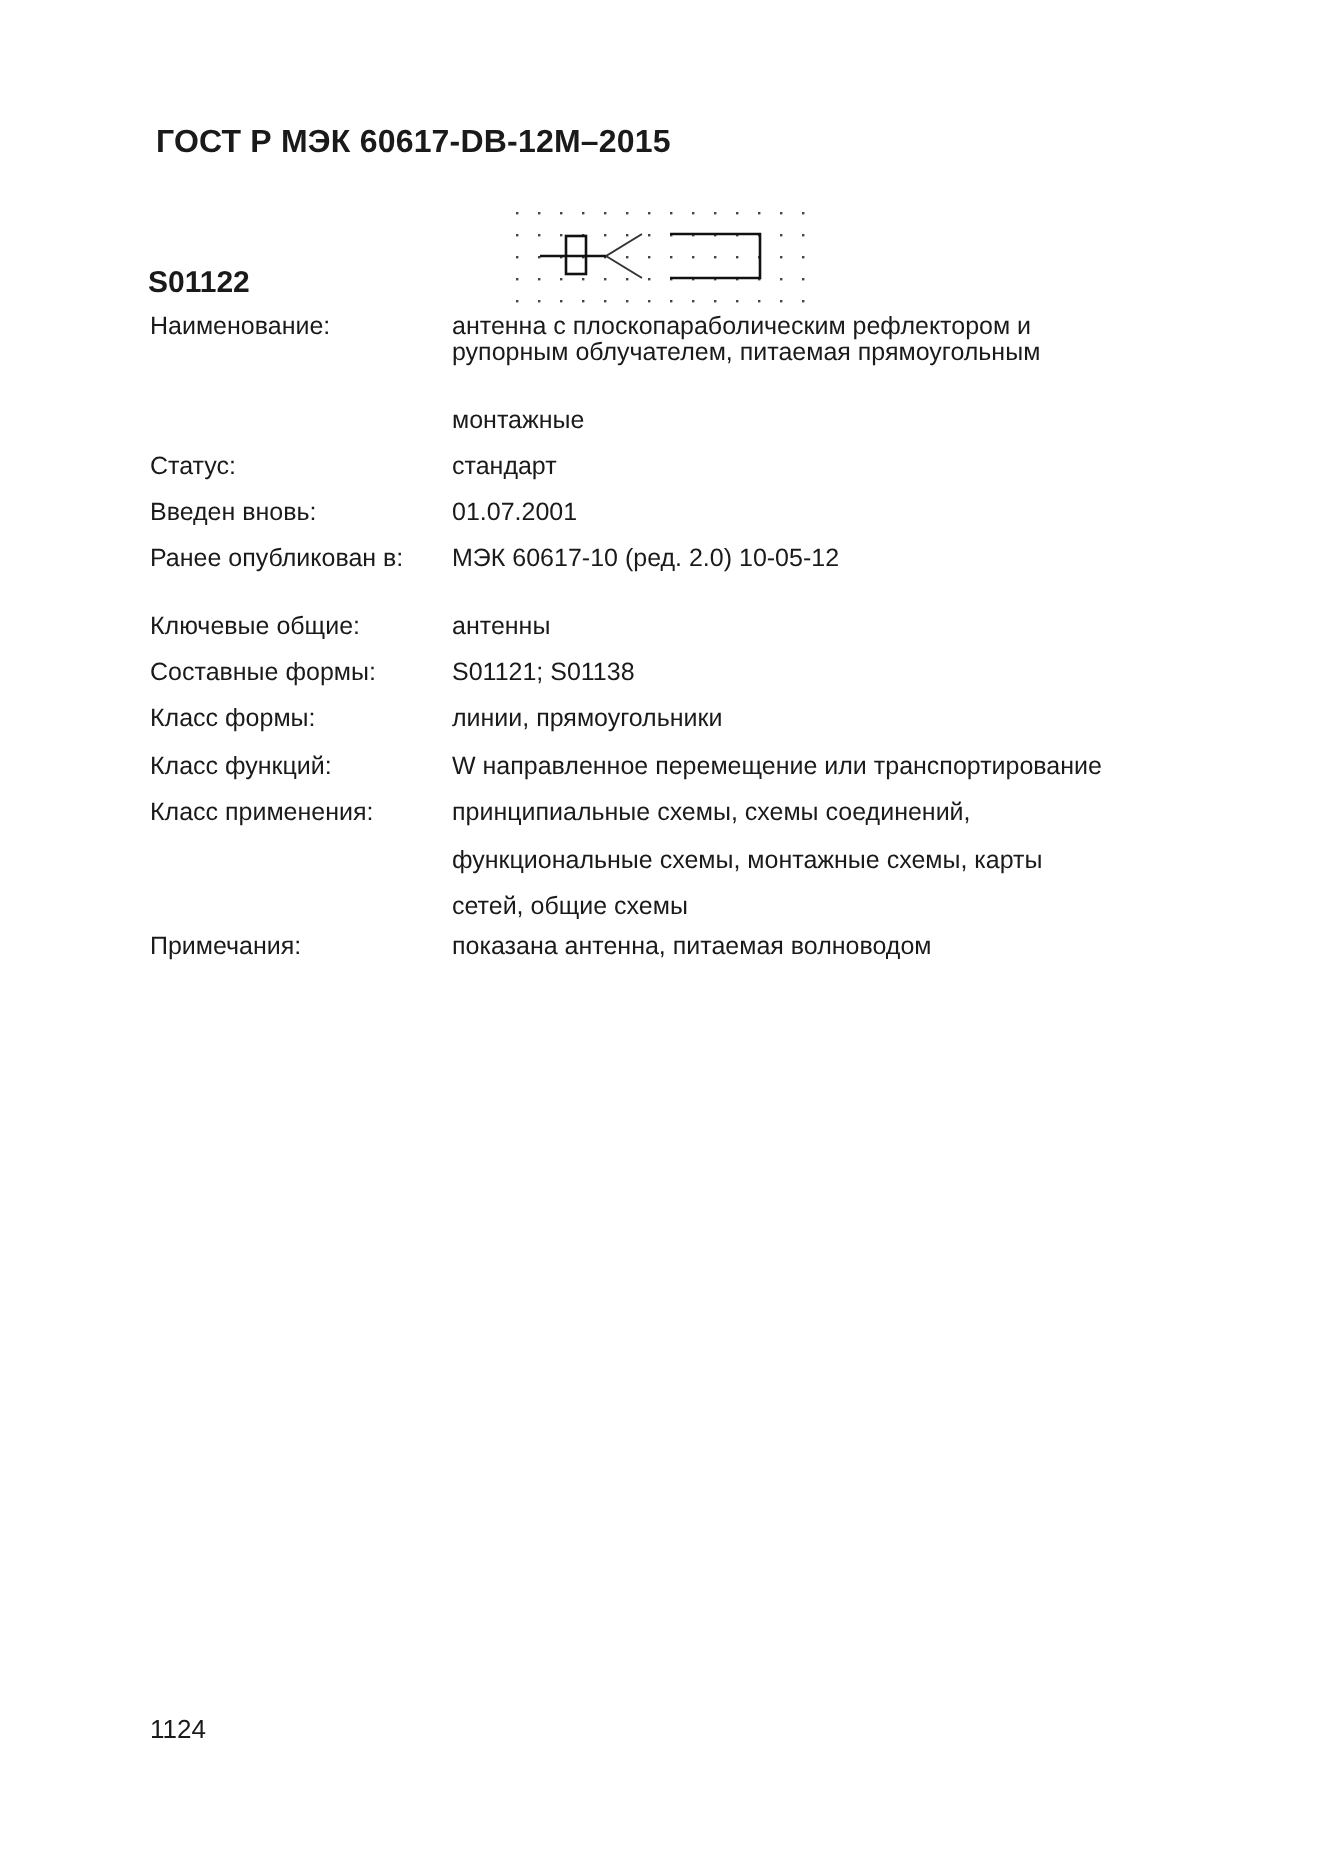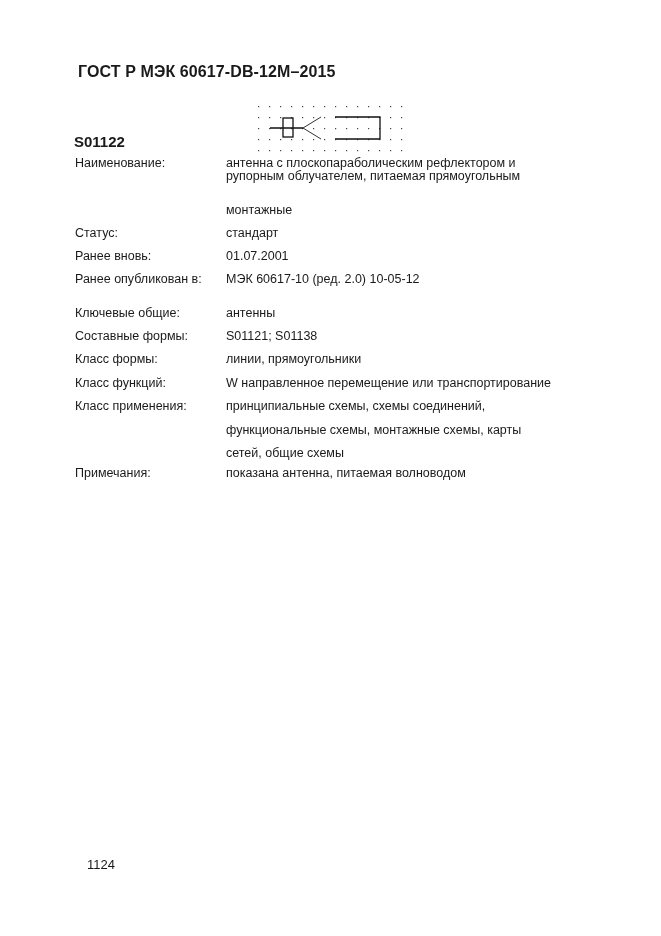--- a/index.html
+++ b/index.html
@@ -12,21 +12,21 @@
     letter-spacing: 0.1px;
   }
   .symbol-code {
     position: absolute; left: 74px; top: 101px; font-size: 15px; font-weight: bold; margin-top: 32px;
   }
   .symbol-diagram { position: absolute; left: 250px; top: 100px; width: 160px; height: 55px; }
   .fields { position: absolute; left: 75px; top: 0; width: 560px; }
   .row { position: absolute; left: 0; font-size: 12.5px; line-height: 23.5px; }
   .row .label { position: absolute; left: 0; white-space: nowrap; }
   .row .value { position: absolute; left: 151px; width: 360px; white-space: nowrap; }
-  .page-number { position: absolute; left: 87px; top: 857px; font-size: 13px; }
+  .page-number { position: absolute; left: 75px; top: 857px; font-size: 13px; }
 </style>
 </head>
 <body>
 
 <div class="doc-header">ГОСТ Р МЭК 60617-DB-12M–2015</div>
 
 <div class="symbol-code">S01122</div>
 
 <svg class="symbol-diagram" viewBox="250 100 160 55" width="160" height="55">
   <g fill="#555">
@@ -118,21 +118,21 @@
     <span class="label">Наименование:</span>
     <span class="value" style="top:0">антенна с плоскопараболическим рефлектором и</span>
     <span class="value" style="top:13px">рупорным облучателем, питаемая прямоугольным</span>
     <span class="value" style="top:47px">монтажные</span>
   </div>
   <div class="row" style="top:222px">
     <span class="label">Статус:</span>
     <span class="value">стандарт</span>
   </div>
   <div class="row" style="top:245px">
-    <span class="label">Ранее вновь:</span>
+    <span class="label">Введен вновь:</span>
     <span class="value">01.07.2001</span>
   </div>
   <div class="row" style="top:268px">
     <span class="label">Ранее опубликован в:</span>
     <span class="value">МЭК 60617-10 (ред. 2.0) 10-05-12</span>
   </div>
   <div class="row" style="top:302px">
     <span class="label">Ключевые общие:</span>
     <span class="value">антенны</span>
   </div>

